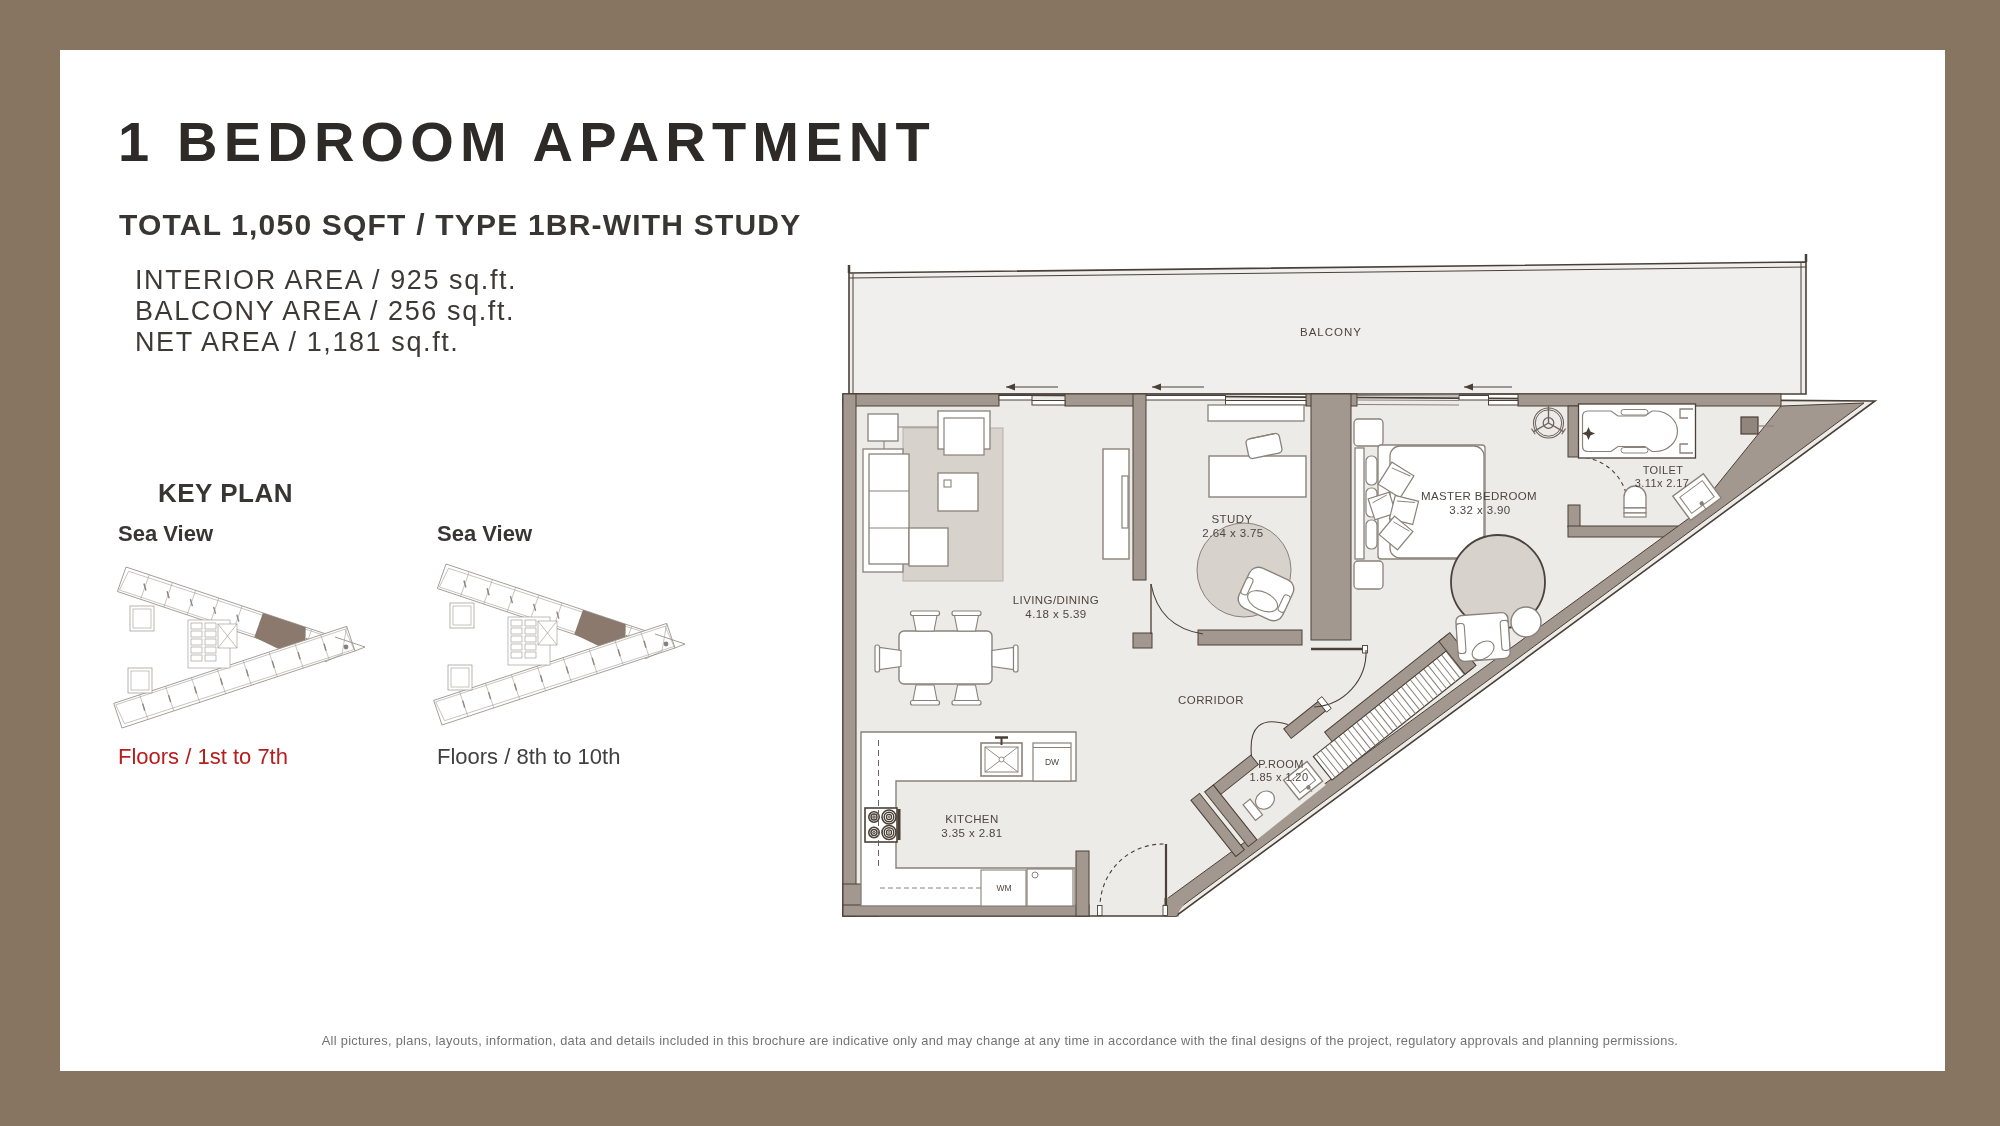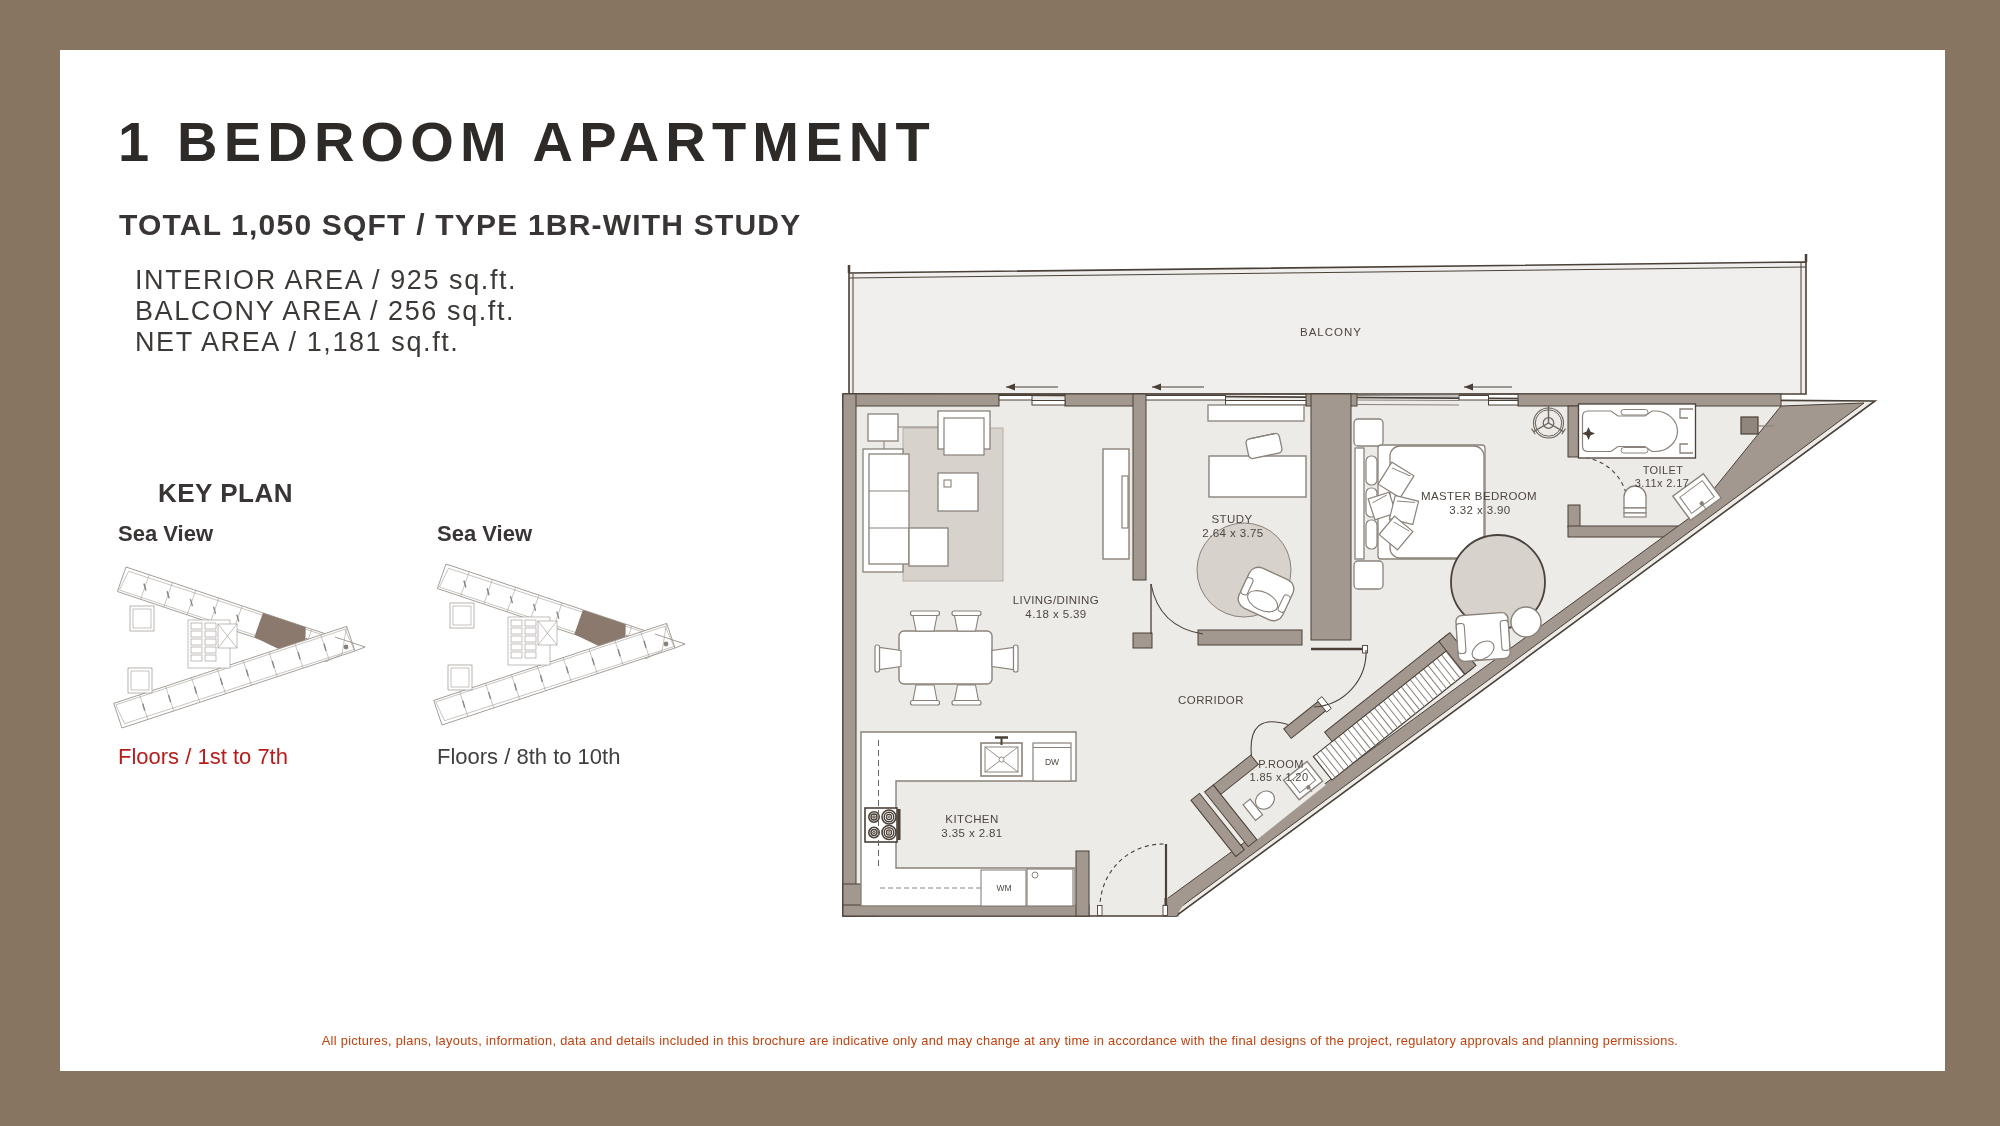--- a/index.html
+++ b/index.html
@@ -23,21 +23,21 @@
 <div class="abs" style="left:119px;top:478px;font-size:26px;font-weight:bold;color:#393534;letter-spacing:0.5px;margin-left:39px;">KEY PLAN</div>
 
 <div class="abs" style="left:118px;top:521px;font-size:22px;font-weight:bold;color:#393534;letter-spacing:0px;">Sea View</div>
 
 <div class="abs" style="left:437px;top:521px;font-size:22px;font-weight:bold;color:#393534;letter-spacing:0px;">Sea View</div>
 
 <div class="abs" style="left:118px;top:744px;font-size:22px;color:#b91c1c;letter-spacing:0px;">Floors / 1st to 7th</div>
 
 <div class="abs" style="left:437px;top:744px;font-size:22px;color:#404040;letter-spacing:0px;">Floors / 8th to 10th</div>
 
-<div class="abs" style="left:0;top:1033px;width:2000px;text-align:center;font-size:12.8px;color:#c2410c;letter-spacing:0.3px;">All pictures, plans, layouts, information, data and details included in this brochure are indicative only and may change at any time in accordance with the final designs of the project, regulatory approvals and planning permissions.</div>
+<div class="abs" style="left:0;top:1033px;width:2000px;text-align:center;font-size:12.8px;color:#737373;letter-spacing:0.3px;">All pictures, plans, layouts, information, data and details included in this brochure are indicative only and may change at any time in accordance with the final designs of the project, regulatory approvals and planning permissions.</div>
 
 <svg class="abs" style="left:0;top:0;" width="2000" height="1126" viewBox="0 0 2000 1126">
 
 <g>
       <polygon points="849,273 1806,262 1806,394 849,394" fill="#f0efed" stroke="#4a4037" stroke-width="1.6"></polygon>
 <line x1="849" y1="278" x2="1806" y2="267" stroke="#4a4037" stroke-width="1"></line>
 <line x1="853" y1="273.5" x2="853" y2="394" stroke="#4a4037" stroke-width="1"></line>
 <line x1="1801" y1="263" x2="1801" y2="394" stroke="#4a4037" stroke-width="1"></line>
 <line x1="849" y1="265" x2="849" y2="273" stroke="#4a4037" stroke-width="2.5"></line>
 <line x1="1806" y1="254" x2="1806" y2="262" stroke="#4a4037" stroke-width="2.5"></line>

